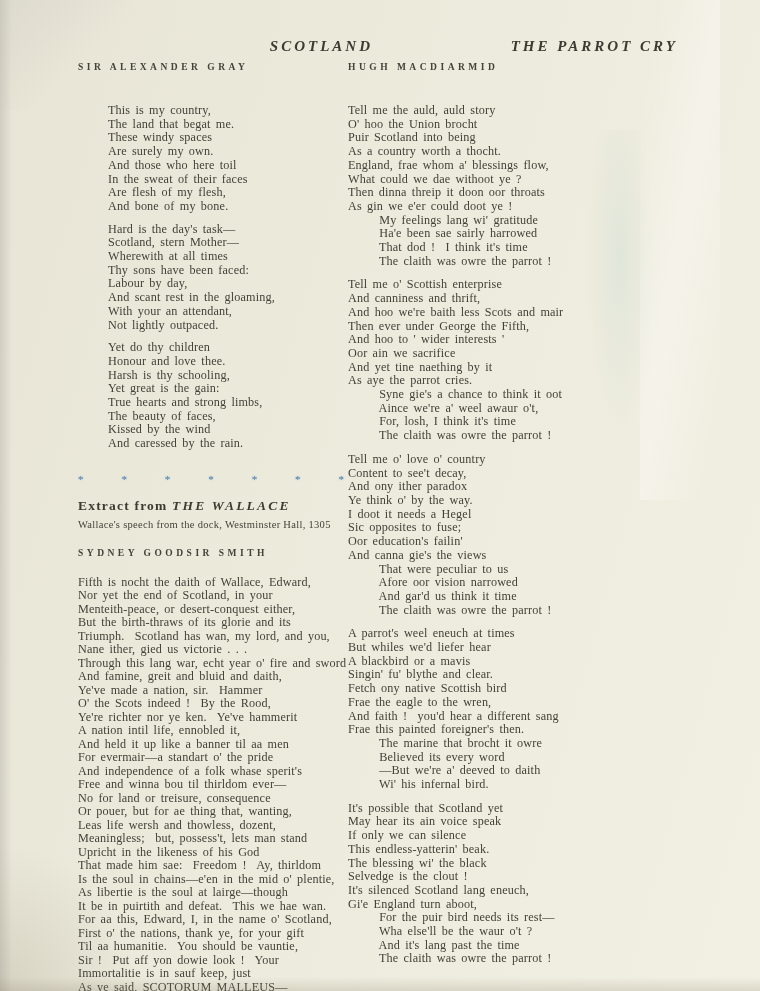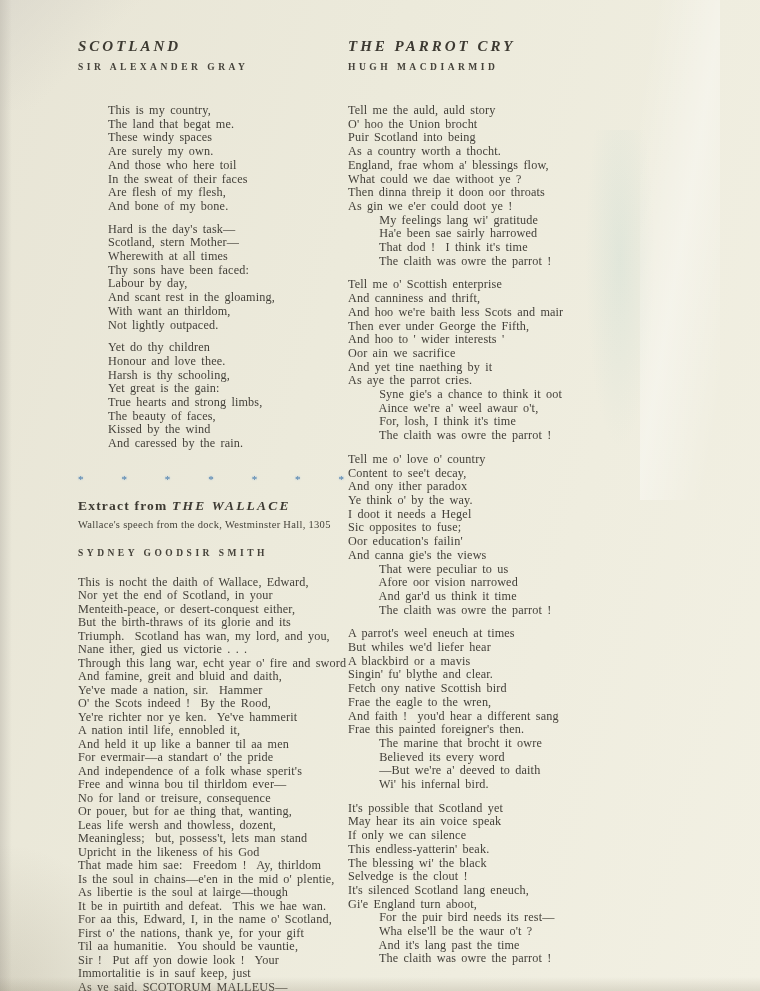--- a/index.html
+++ b/index.html
@@ -45,21 +45,21 @@
     pointer-events:none;
   }
 
   .col{position:absolute;top:38px;}
   .col-left{left:78px;width:295px;}
   .col-right{left:348px;width:330px;}
 
   .poem-title{
     margin:0 0 7px 0;
     font-size:15px;font-style:italic;font-weight:600;
-    letter-spacing:3px;color:#3d3a32;
+    letter-spacing:3px;color:#3d3a32;text-align:right;
   }
   .poem-author{
     font-size:9.5px;letter-spacing:3.5px;font-weight:600;
     color:#45423a;margin-bottom:32px;
   }
   .poem-body .stanza{margin:0 0 9px 0;}
   .poem-body .line{
     white-space:pre;font-size:12.2px;line-height:13.7px;
     word-spacing:2px;letter-spacing:0.15px;color:#44413a;
   }
@@ -120,21 +120,21 @@
             <div class="line">Are flesh of my flesh,</div>
             <div class="line">And bone of my bone.</div>
           </div>
           <div class="stanza">
             <div class="line">Hard is the day's task—</div>
             <div class="line">Scotland, stern Mother—</div>
             <div class="line">Wherewith at all times</div>
             <div class="line">Thy sons have been faced:</div>
             <div class="line">Labour by day,</div>
             <div class="line">And scant rest in the gloaming,</div>
-            <div class="line">With want an thirldom,</div>
+            <div class="line">With your an attendant,</div>
             <div class="line">Not lightly outpaced.</div>
           </div>
           <div class="stanza">
             <div class="line">Yet do thy children</div>
             <div class="line">Honour and love thee.</div>
             <div class="line">Harsh is thy schooling,</div>
             <div class="line">Yet great is the gain:</div>
             <div class="line">True hearts and strong limbs,</div>
             <div class="line">The beauty of faces,</div>
             <div class="line">Kissed by the wind</div>
@@ -152,21 +152,21 @@
         <span>*</span>
         <span>*</span>
       </div>
 
     <section>
       <h2 class="extract-heading"><span>Extract from </span><span class="italic">THE WALLACE</span></h2>
       <div class="poem-subtitle">Wallace's speech from the dock, Westminster Hall, 1305</div>
       <div class="poem-author tight">SYDNEY GOODSIR SMITH</div>
       <div class="poem-body wallace-body">
           <div class="stanza">
-            <div class="line">This is nocht the daith of Wallace, Edward,</div>
+            <div class="line">Fifth is nocht the daith of Wallace, Edward,</div>
             <div class="line">Nor yet the end of Scotland, in your</div>
             <div class="line">Menteith-peace, or desert-conquest either,</div>
             <div class="line">But the birth-thraws of its glorie and its</div>
             <div class="line">Triumph.  Scotland has wan, my lord, and you,</div>
             <div class="line">Nane ither, gied us victorie . . .</div>
             <div class="line">Through this lang war, echt year o' fire and sword</div>
             <div class="line">And famine, greit and bluid and daith,</div>
             <div class="line">Ye've made a nation, sir.  Hammer</div>
             <div class="line">O' the Scots indeed !  By the Rood,</div>
             <div class="line">Ye're richter nor ye ken.  Ye've hammerit</div>

